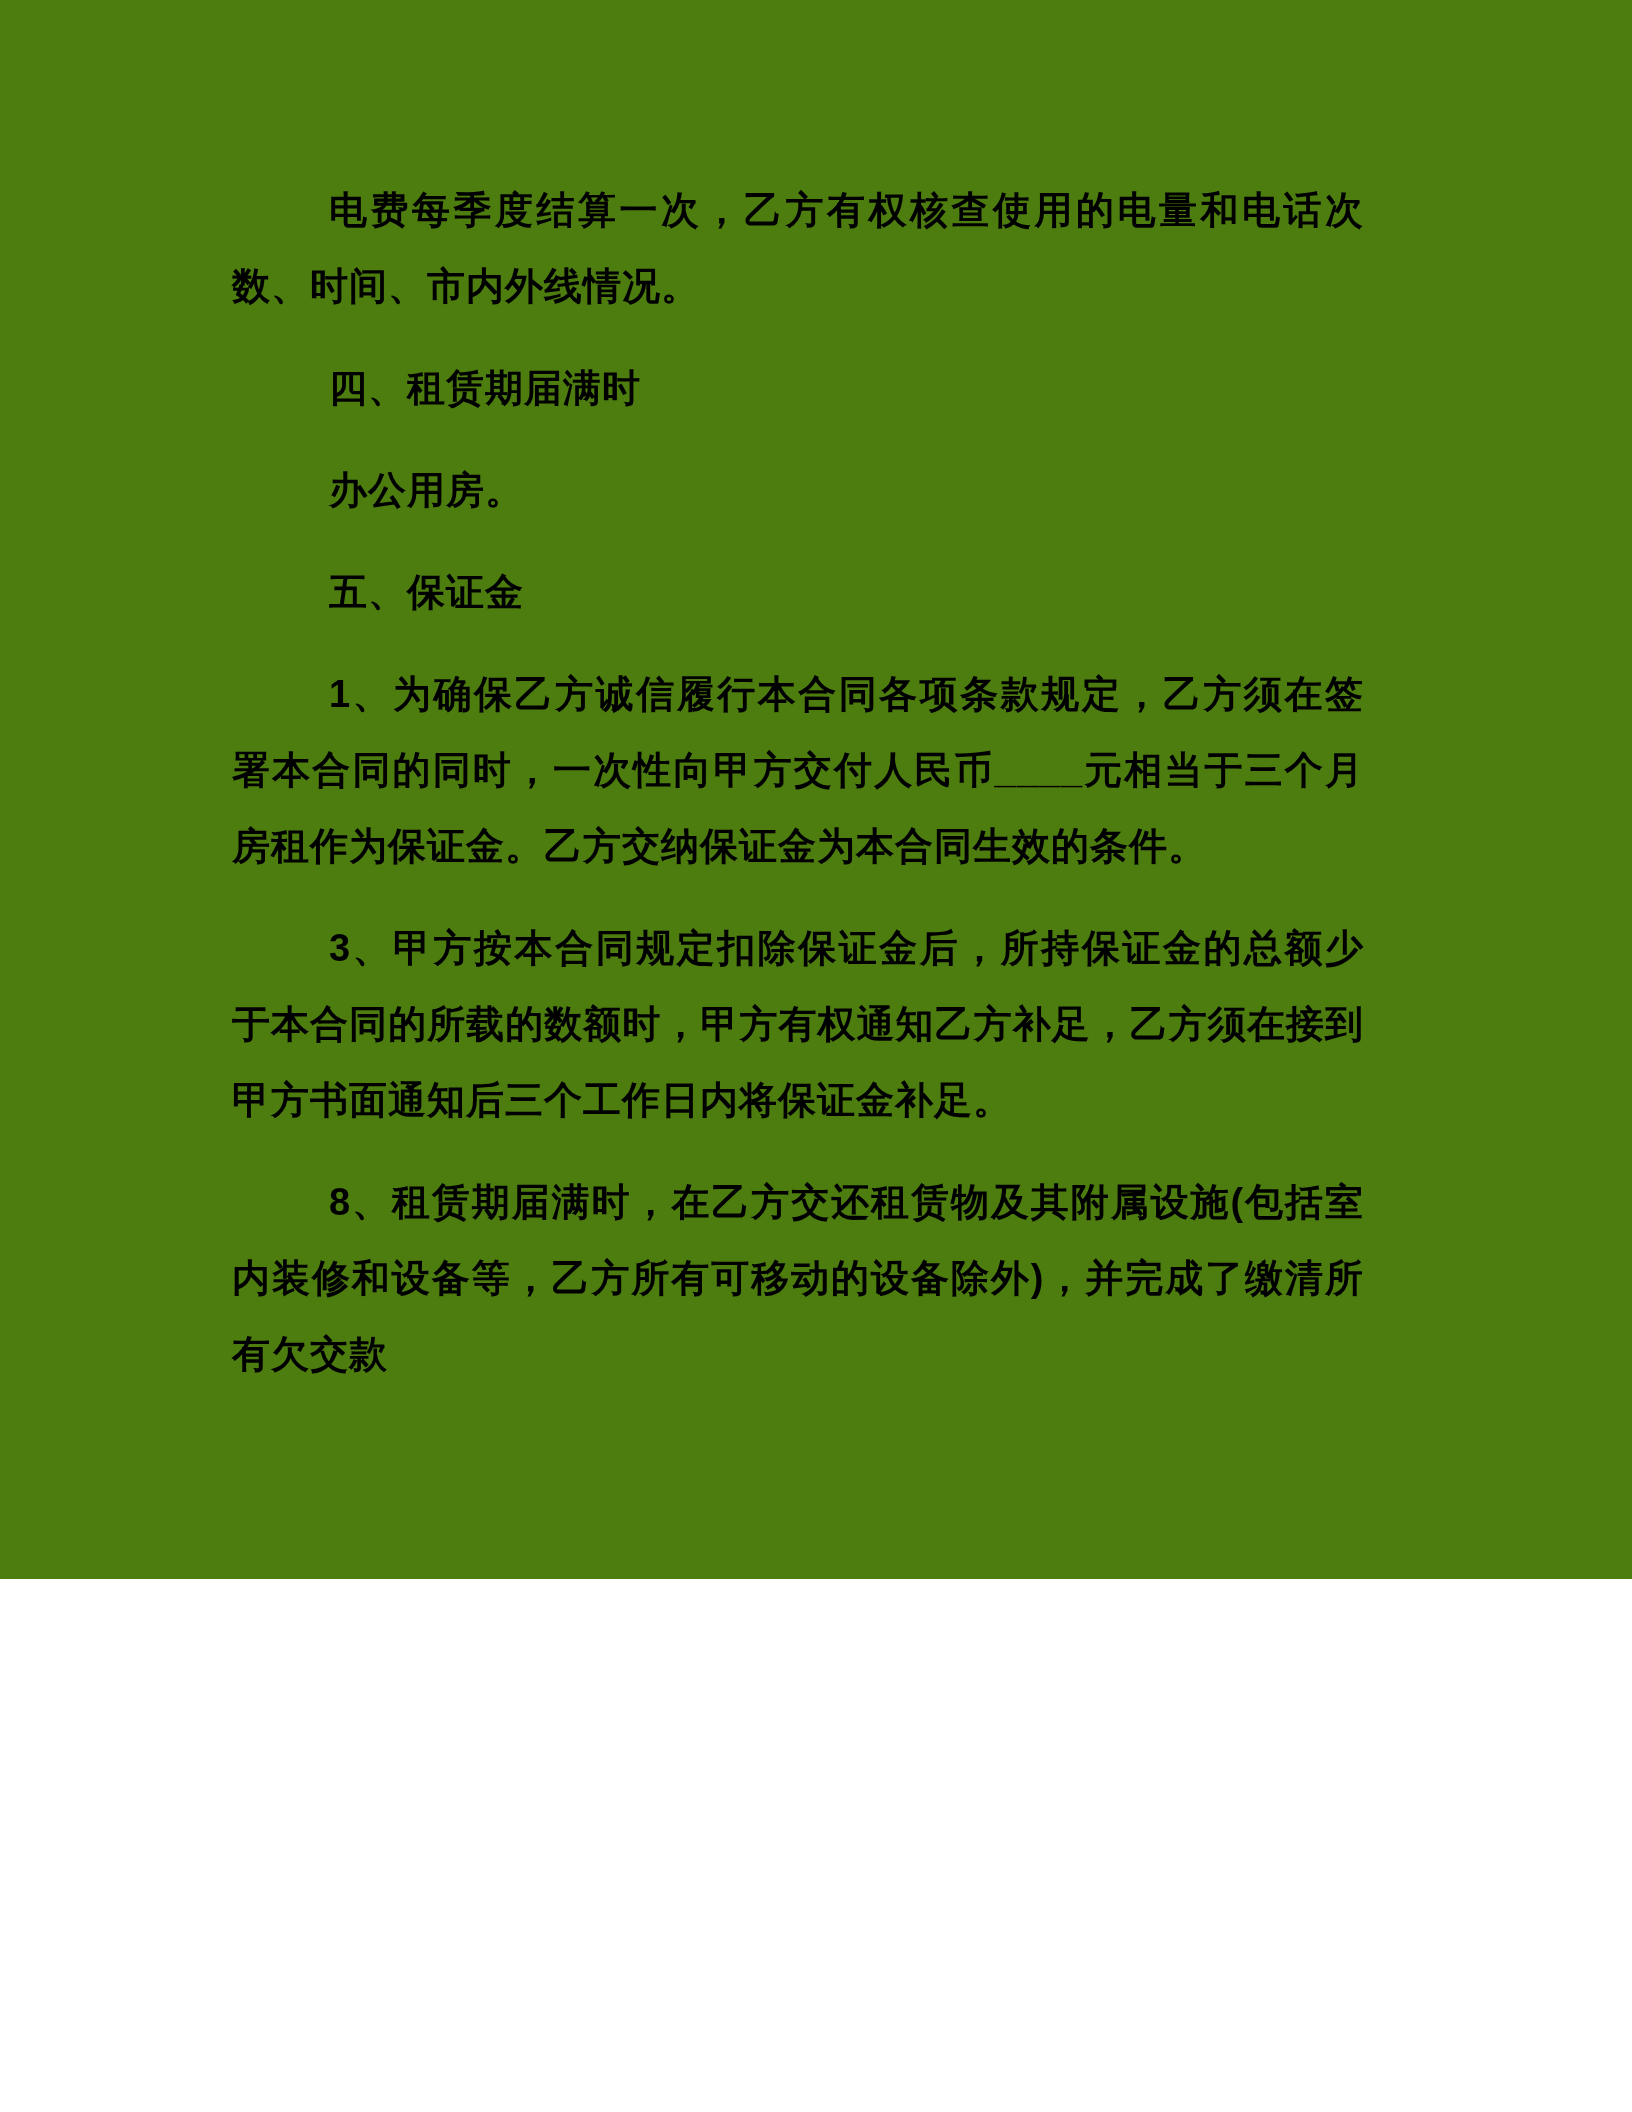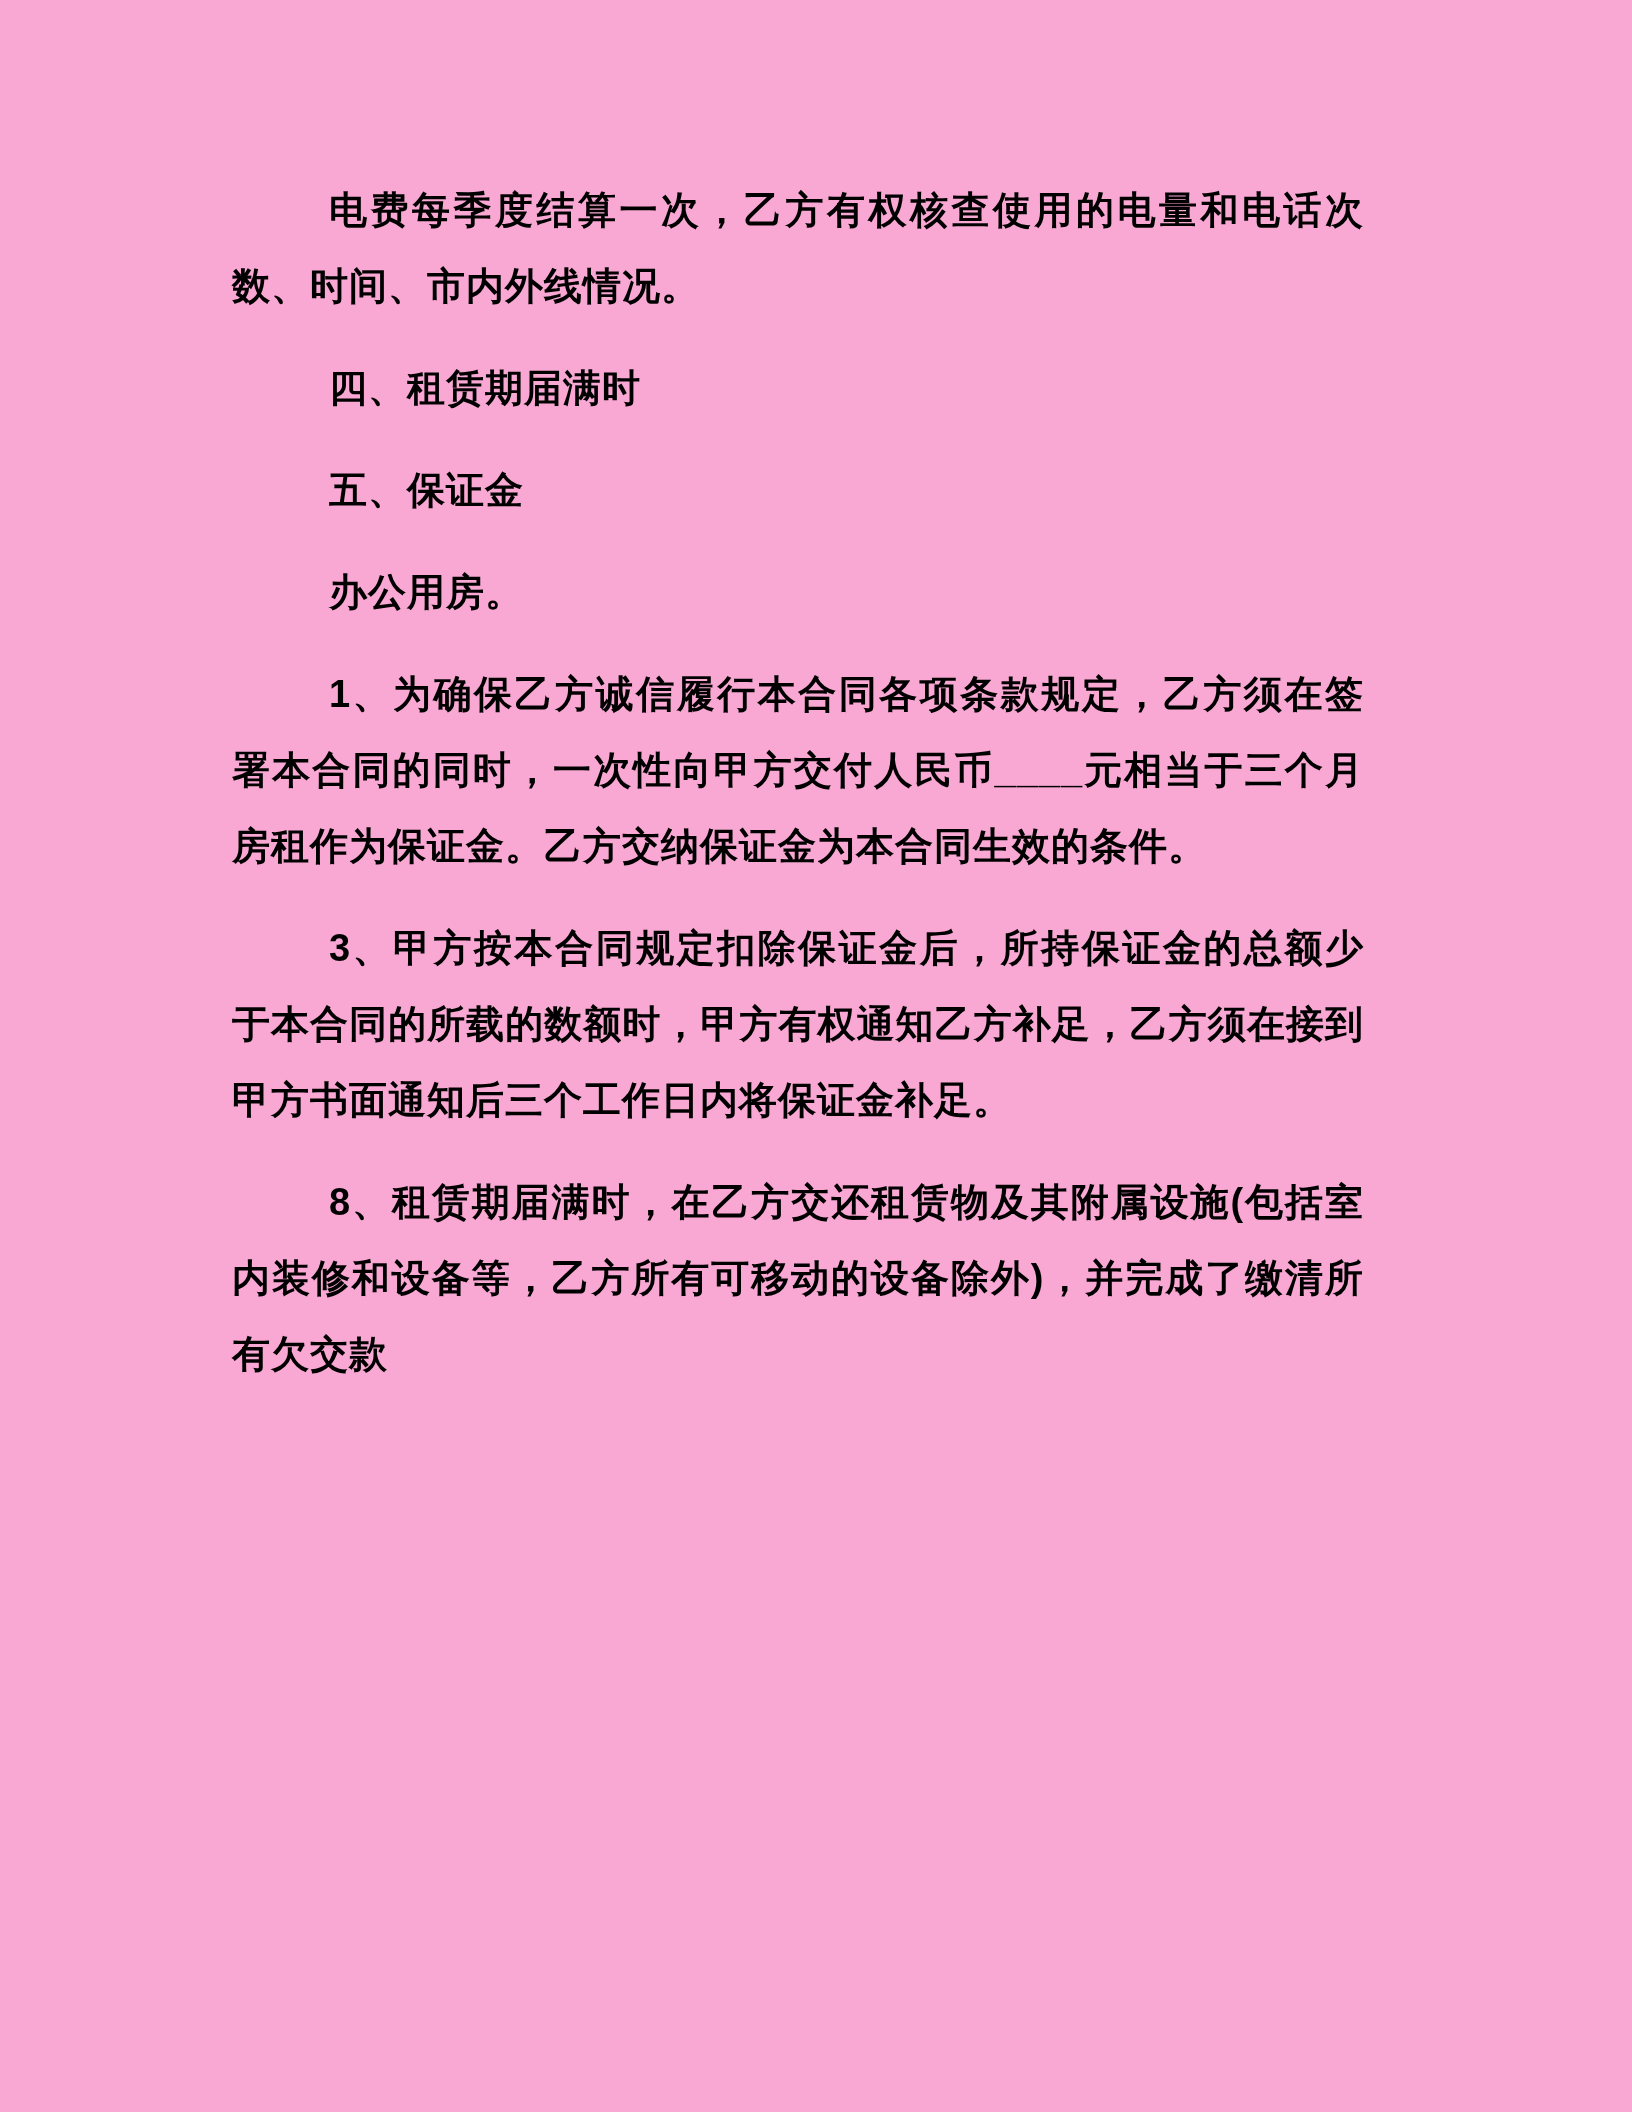--- a/index.html
+++ b/index.html
@@ -3,22 +3,22 @@
 <meta charset="utf-8">
 <style>
   html, body {
     margin: 0;
     padding: 0;
     background: #ffffff;
   }
   .page {
     position: relative;
     width: 1632px;
-    height: 2112px;
-    background: #f9a8d4;
+    height: 1579px;
+    background: #4d7c0f;
     box-sizing: border-box;
     padding: 172px 268px 120px 232px;
     overflow: hidden;
   }
   .doc-body {
     width: 100%;
   }
   .para {
     font-family: "Liberation Sans", "DejaVu Sans", sans-serif;
     font-weight: 700;
@@ -33,19 +33,19 @@
     word-break: break-all;
   }
 </style>
 </head>
 <body>
 
 <div class="page">
   <div class="doc-body">
     <p class="para">电费每季度结算一次，乙方有权核查使用的电量和电话次数、时间、市内外线情况。</p>
     <p class="para">四、租赁期届满时</p>
+    <p class="para">办公用房。</p>
     <p class="para">五、保证金</p>
-    <p class="para">办公用房。</p>
     <p class="para">1、为确保乙方诚信履行本合同各项条款规定，乙方须在签署本合同的同时，一次性向甲方交付人民币____元相当于三个月房租作为保证金。乙方交纳保证金为本合同生效的条件。</p>
     <p class="para">3、甲方按本合同规定扣除保证金后，所持保证金的总额少于本合同的所载的数额时，甲方有权通知乙方补足，乙方须在接到甲方书面通知后三个工作日内将保证金补足。</p>
     <p class="para">8、租赁期届满时，在乙方交还租赁物及其附属设施(包括室内装修和设备等，乙方所有可移动的设备除外)，并完成了缴清所有欠交款</p>
   </div>
 </div>
 
 </body></html>

